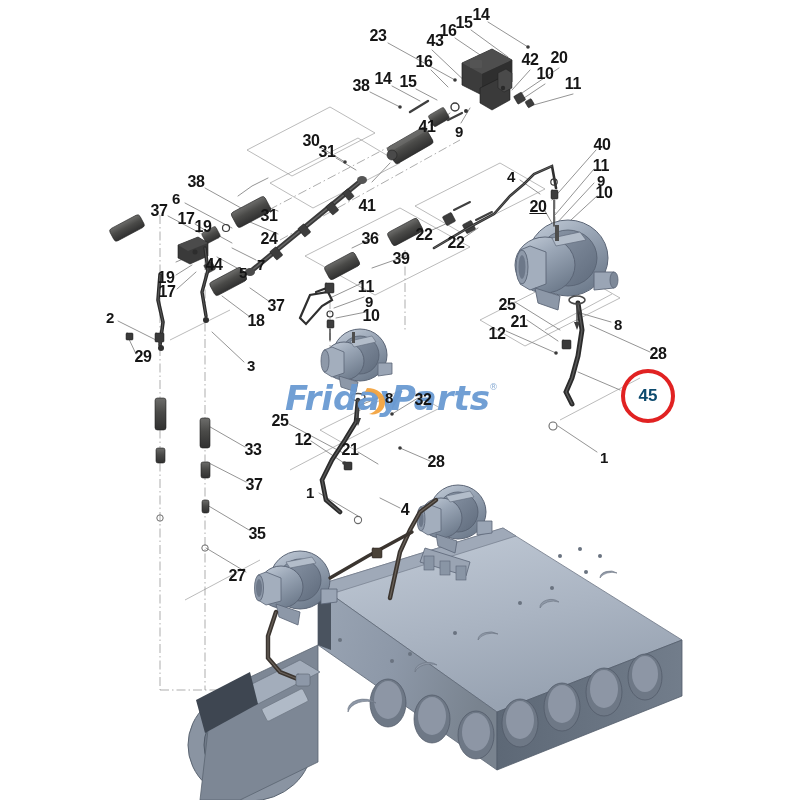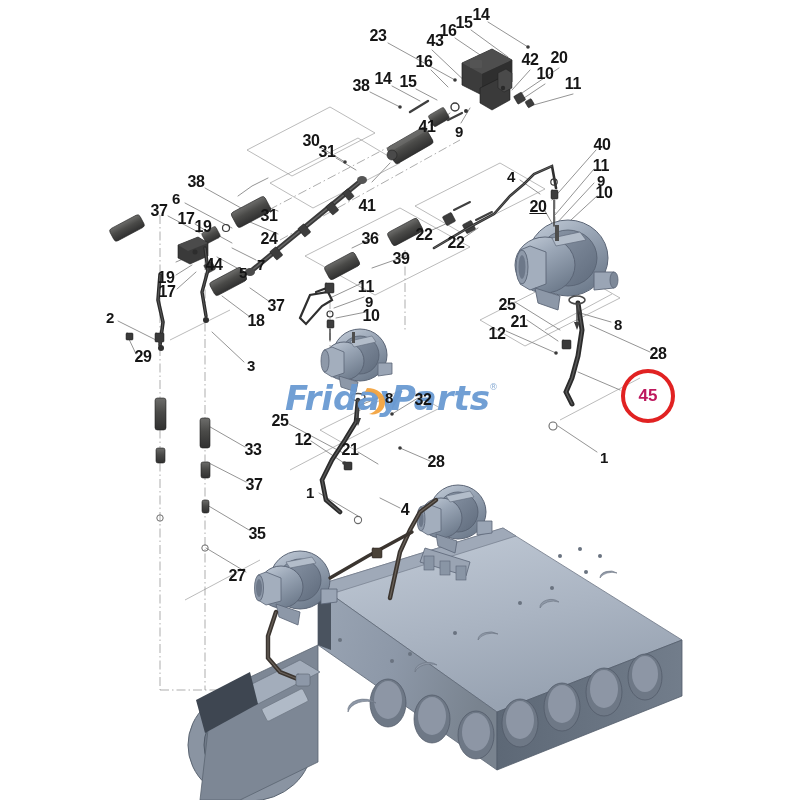--- a/index.html
+++ b/index.html
@@ -44,21 +44,21 @@
     box-sizing: border-box;
     transform: translate(-50%, -50%);
     display: flex;
     align-items: center;
     justify-content: center;
   }
   #highlight-badge .hl-num {
     font-family: "Liberation Sans", sans-serif;
     font-weight: bold;
     font-size: 17px;
-    color: #be185d;
+    color: #0c4a6e;
   }
   #watermark {
     position: absolute;
     left: 285px;
     top: 378px;
     width: 230px;
     height: 42px;
     pointer-events: none;
   }
 </style>

